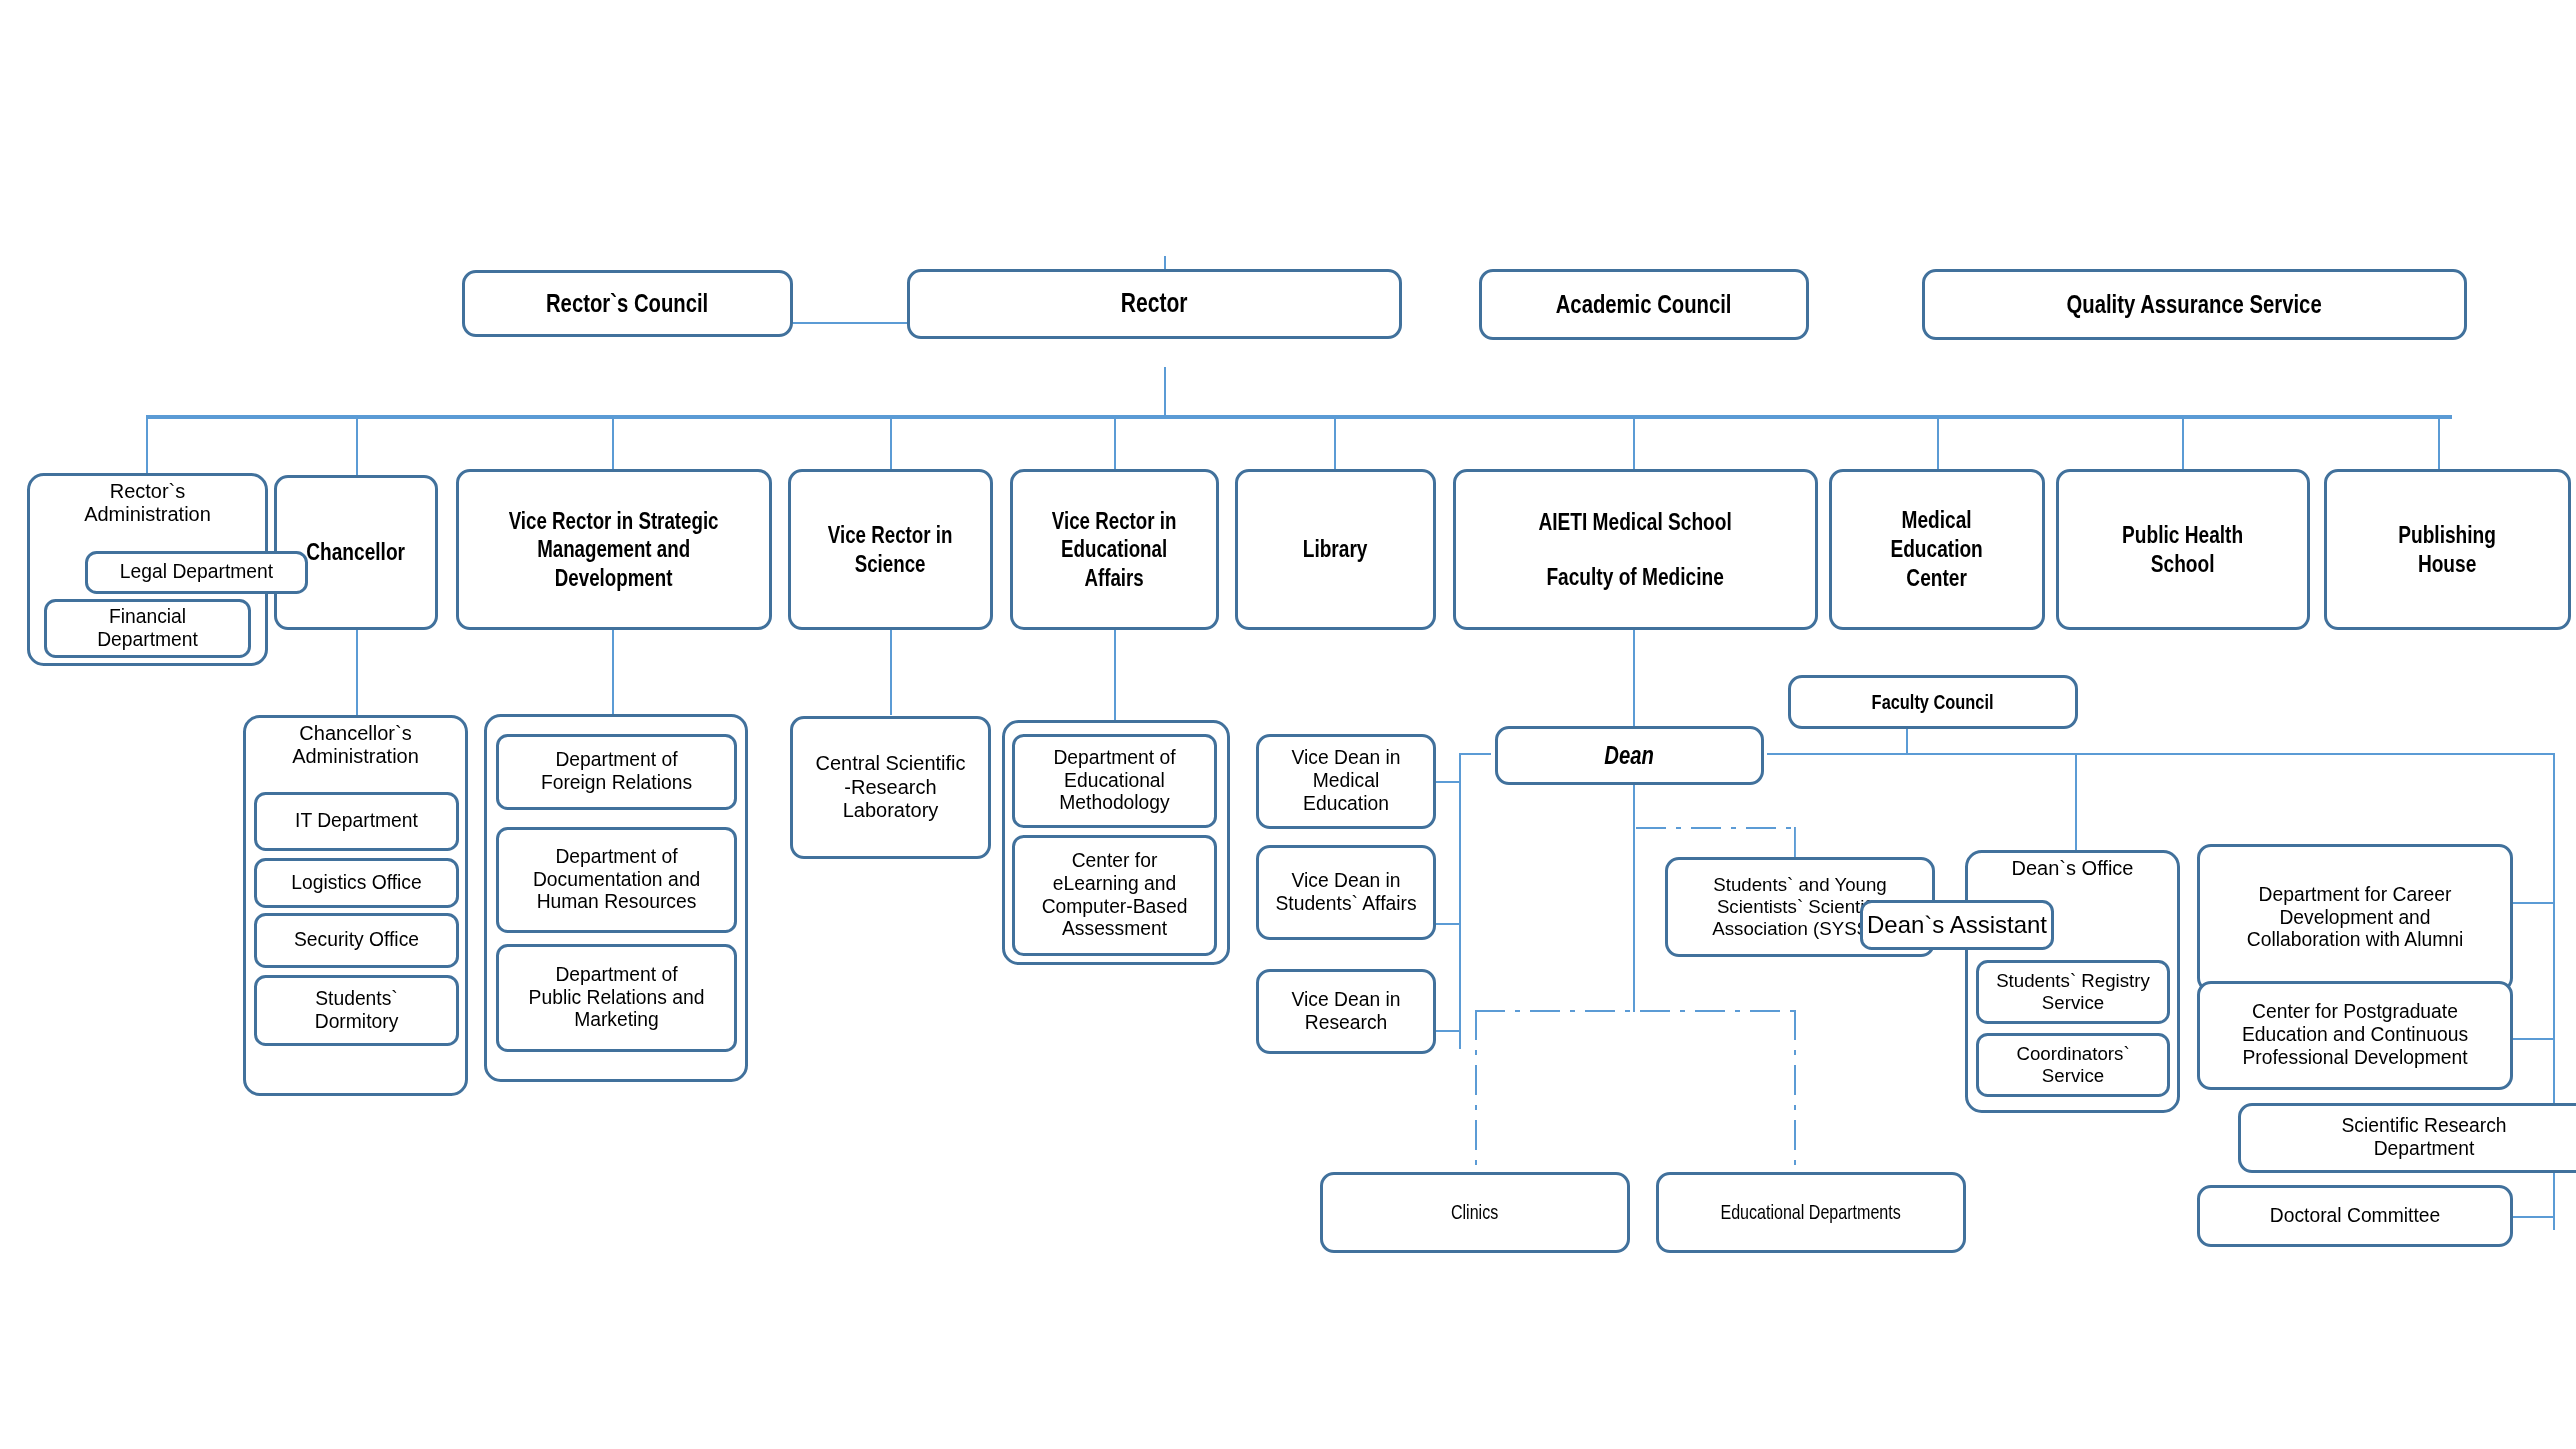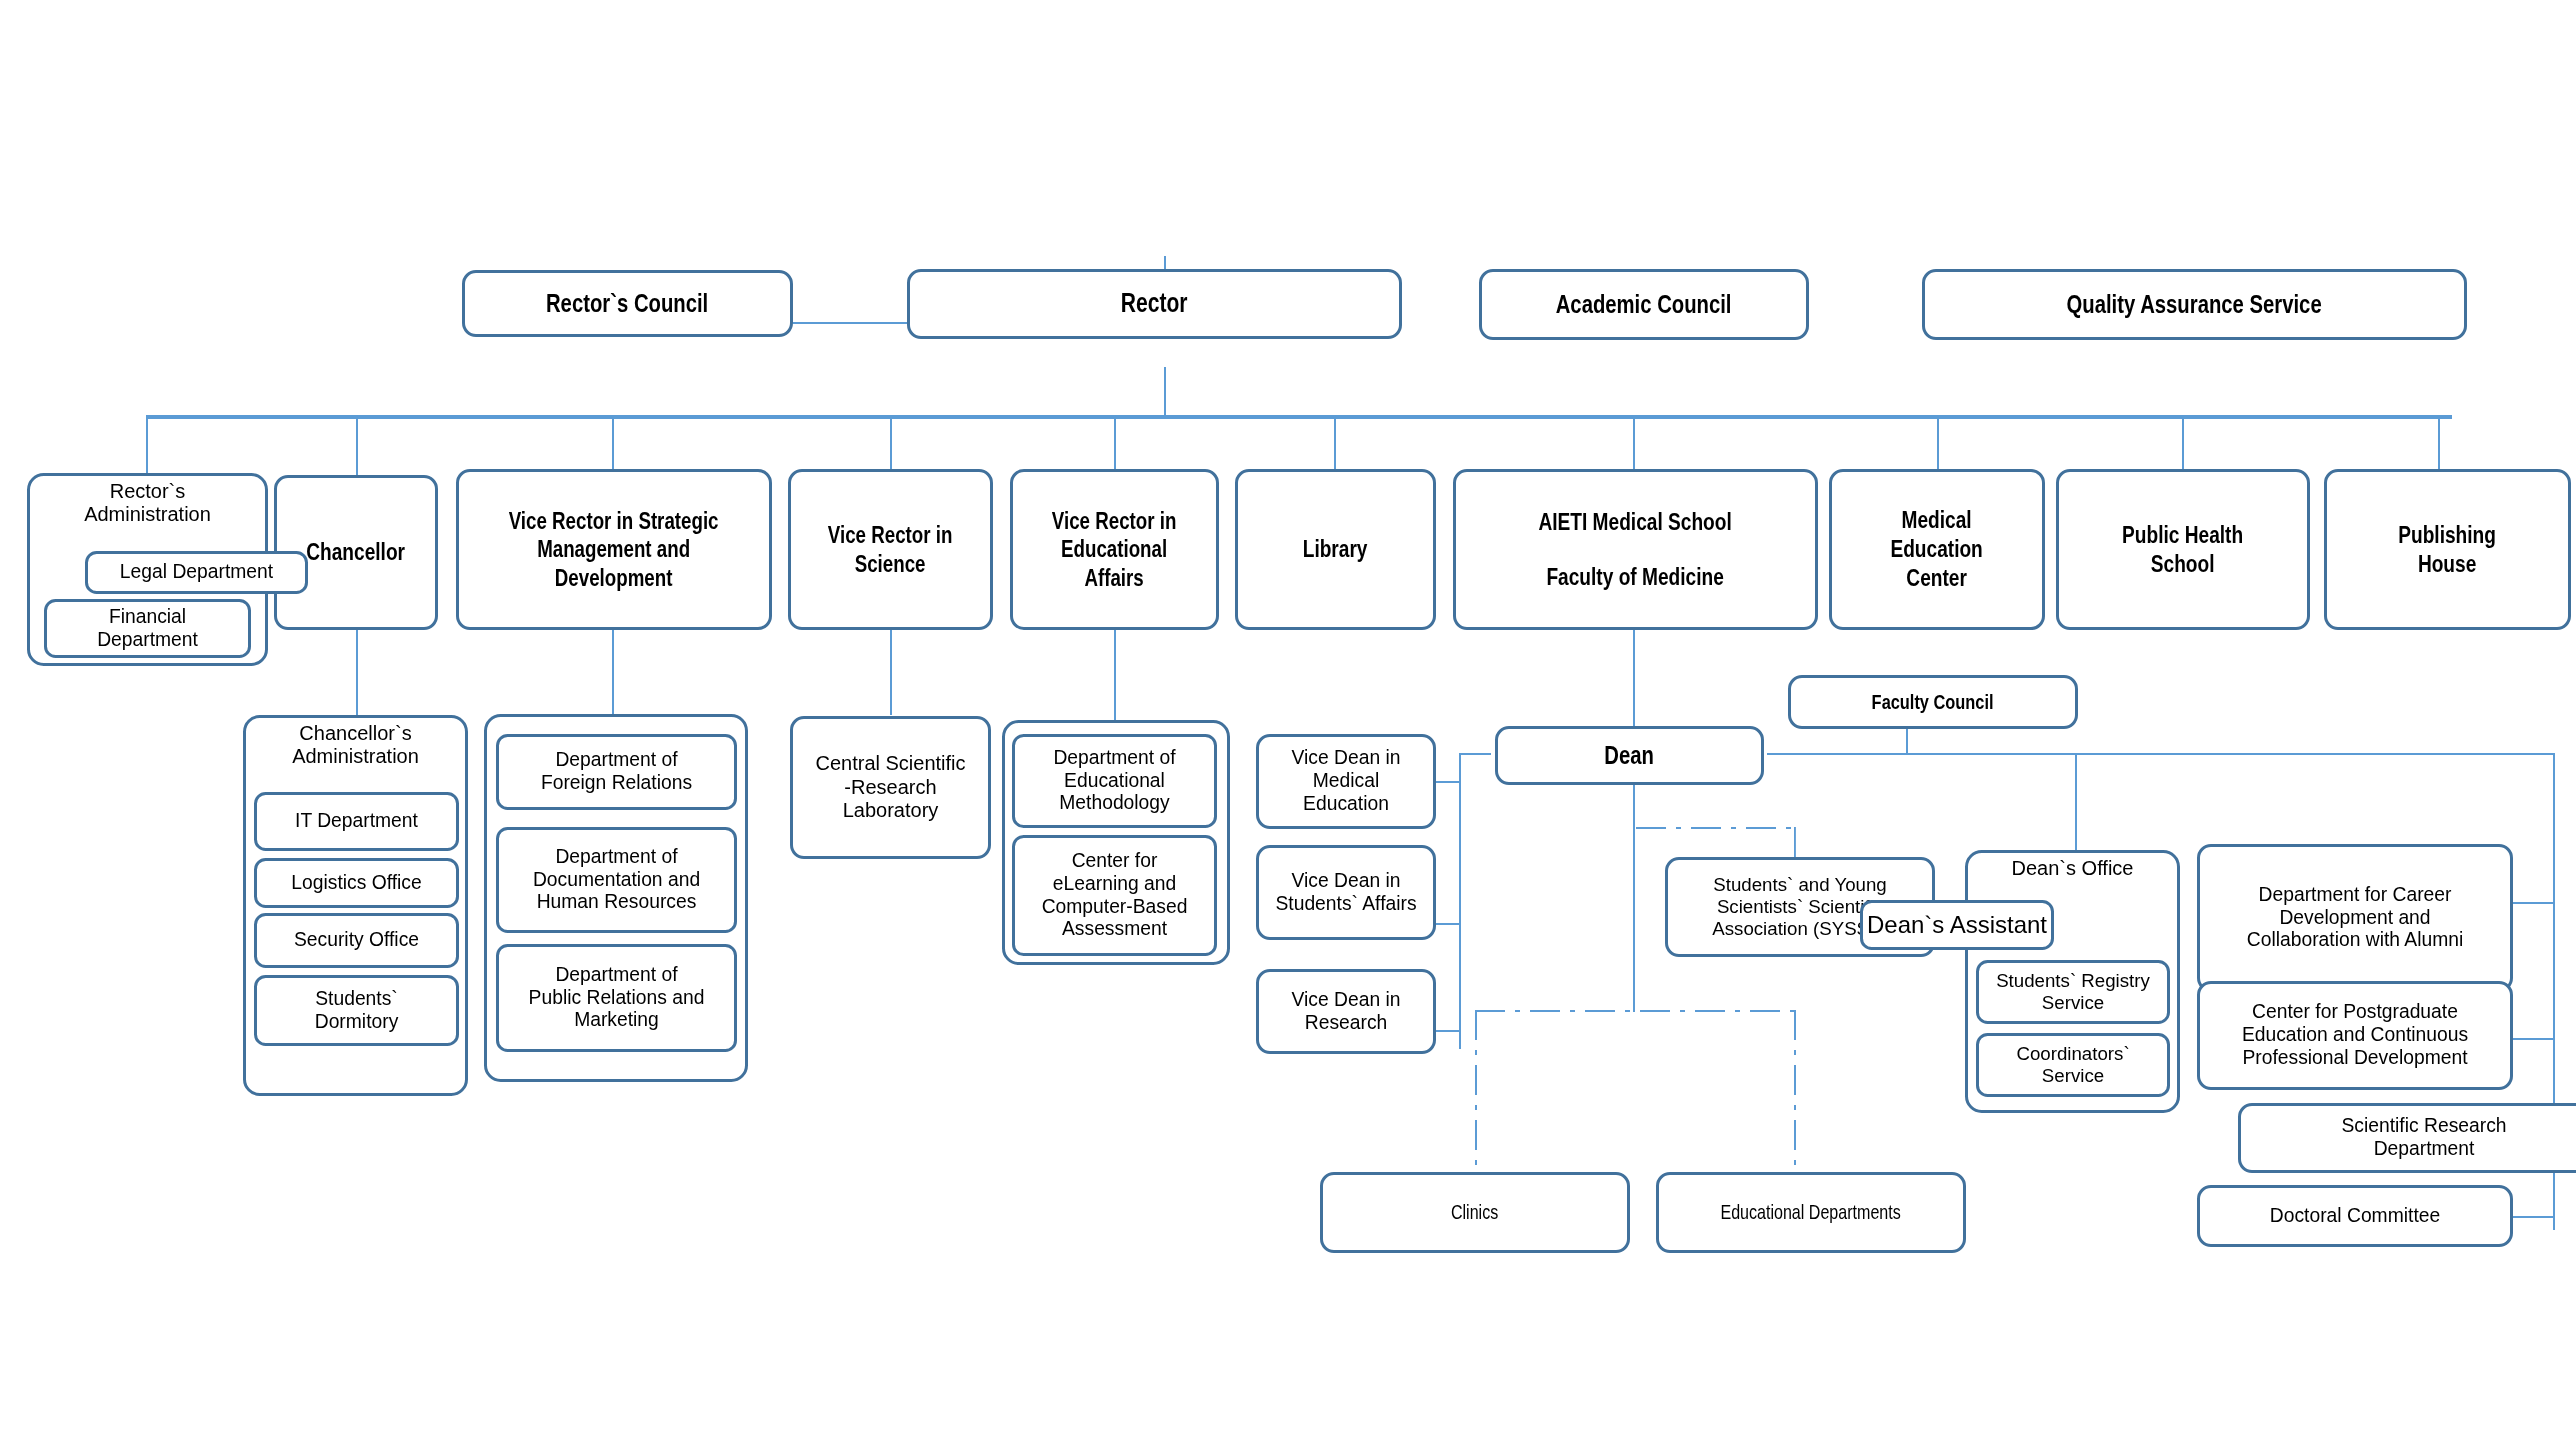--- a/index.html
+++ b/index.html
@@ -297,21 +297,21 @@
       <span>Students` Affairs</span>
     </span>
   </div>
   <div class="box" style="left:1256px;top:969px;width:180px;height:85px;font-size:19.3px;">
     <span class="lbl">
       <span>Vice Dean in</span><br>
       <span>Research</span>
     </span>
   </div>
 
-  <div class="box bold" style="left:1495px;top:726px;width:269px;height:59px;font-size:26px;">
+  <div class="box bold" style="left:1495px;top:726px;width:269px;height:59px;font-size:26px;font-style:italic;">
     <span class="lbl cond">Dean</span>
   </div>
 
   <div class="box bold" style="left:1788px;top:675px;width:290px;height:54px;font-size:21px;">
     <span class="lbl cond">Faculty Council</span>
   </div>
 
   <div class="box" style="left:1665px;top:857px;width:270px;height:100px;font-size:18.7px;">
     <span class="lbl">
       <span>Students` and Young</span><br>

